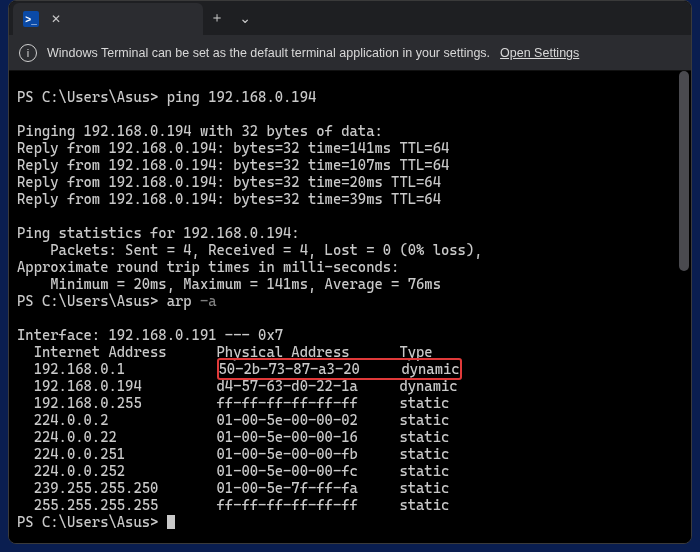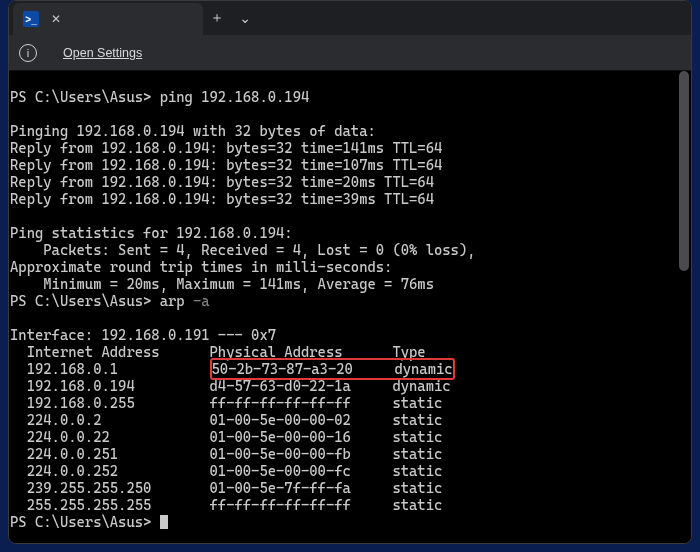--- a/index.html
+++ b/index.html
@@ -22,26 +22,26 @@
   .tab-close { color: #c8c8c8; font-size: 12px; padding: 2px 4px; cursor: default; }
   .tabstrip-btn { display: flex; align-items: center; justify-content: center; width: 28px; color: #c8c8c8; font-size: 14px; }
   .infobar {
     display: flex; align-items: center; gap: 10px; height: 36px; padding: 0 10px;
     background: #2b2c30; color: #d8d8d8; font-size: 12.5px; border-bottom: 1px solid #111;
   }
   .info-icon {
     width: 18px; height: 18px; border: 1.6px solid #d0d0d0; border-radius: 50%;
     display: inline-flex; align-items: center; justify-content: center; font-size: 11px; color: #d0d0d0;
   }
-  .info-link { color: #d8d8d8; text-decoration: underline; margin-left: 16px; }
+  .info-link { color: #d8d8d8; text-decoration: underline; margin-left: 0; }
   .term {
     position: absolute; left: 0; right: 0; top: 70px; bottom: 0;
     background: #000; color: #c9c9c9;
     font-family: Consolas, "Cascadia Mono", monospace; font-size: 14.2px; line-height: 17px;
-    padding: 18px 8px 8px 1px; white-space: pre;
+    padding: 18px 8px 8px 8px; white-space: pre;
   }
   .muted { color: #7f7f7f; }
   .highlight { border: 2px solid #e03a3a; border-radius: 3px; padding: 1px 0; }
   .cursor { display:inline-block; width:8px; height:14px; background:#c9c9c9; vertical-align:-2px; }
   .scroll { position:absolute; right:2px; top:70px; bottom:6px; width:10px; }
   .scroll-thumb { position:absolute; left:0; right:0; top:0; height:200px; background:#4a4a4f; border-radius:5px; }
 </style>
 </head>
 <body>
 
@@ -51,20 +51,21 @@
     <div class="tab">
       <span class="ps-icon">&gt;_</span>
       <span class="tab-close">✕</span>
     </div>
     <div class="tabstrip-btn">＋</div>
     <div class="tabstrip-btn">⌄</div>
   </div>
 
   <div class="infobar">
     <span class="info-icon">i</span>
+    <span>Windows Terminal can be set as the default terminal application in your settings.</span>
     <a class="info-link">Open Settings</a>
   </div>
 
   <div class="term"><span>PS C:\Users\Asus&gt; </span><span>ping 192.168.0.194</span>
 <span></span>
 <span>Pinging 192.168.0.194 with 32 bytes of data:</span>
 <span>Reply from 192.168.0.194: bytes=32 time=141ms TTL=64</span>
 <span>Reply from 192.168.0.194: bytes=32 time=107ms TTL=64</span>
 <span>Reply from 192.168.0.194: bytes=32 time=20ms TTL=64</span>
 <span>Reply from 192.168.0.194: bytes=32 time=39ms TTL=64</span>

